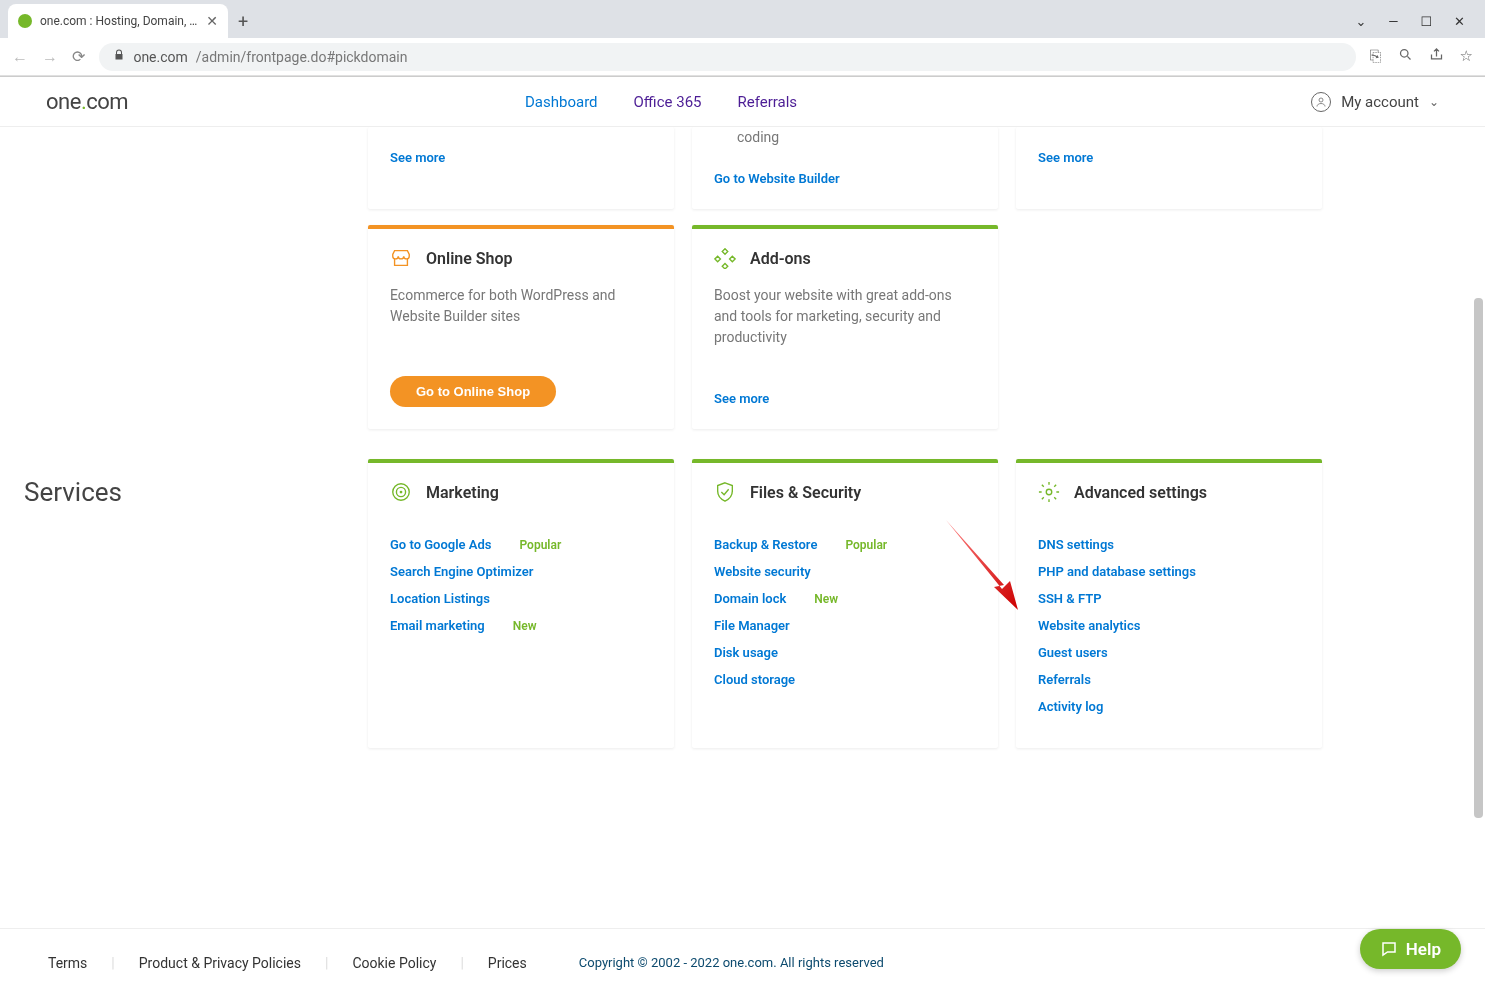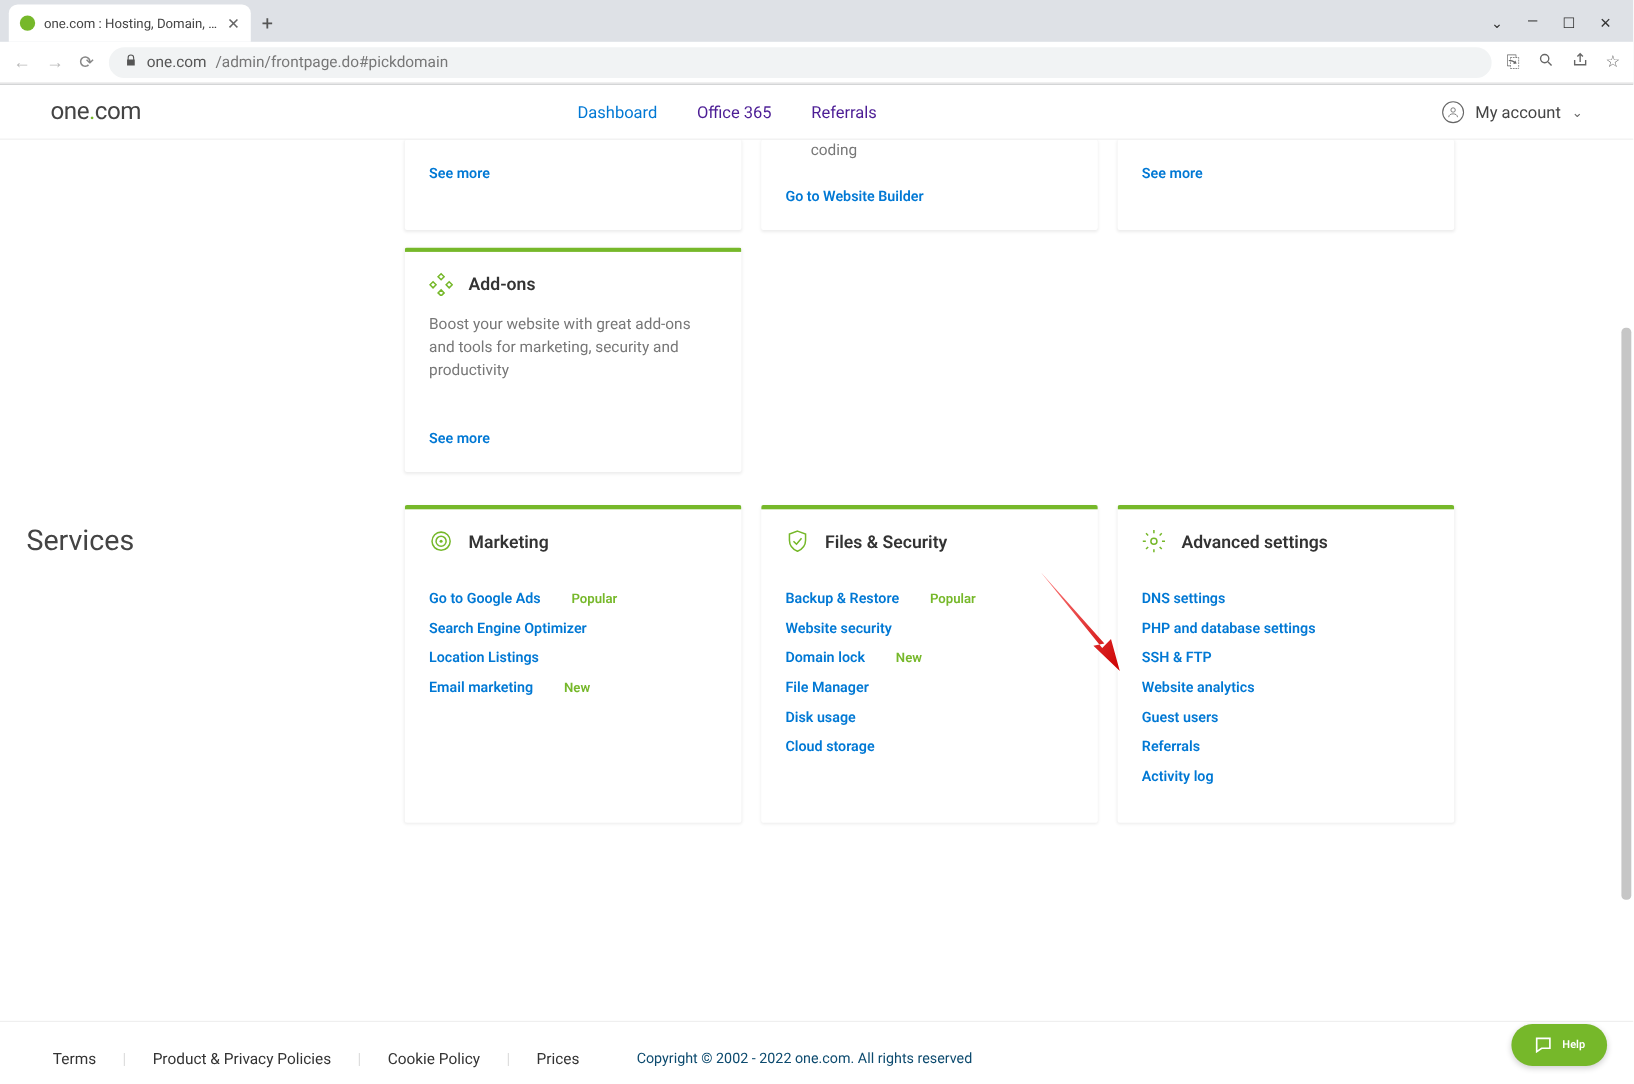--- a/index.html
+++ b/index.html
@@ -158,21 +158,21 @@
 .footer-links a { color: #333; text-decoration: none; padding: 0 24px; cursor: pointer; }
 .footer-links .sep { color: #ddd; }
 .footer-copy { color: #0c4a6e; margin-left: 28px; font-size: 13px; }
 
 
 .help-btn {
   position: absolute; right: 24px; bottom: 16px;
   background: #76b82a; color: #fff;
   border-radius: 22px; padding: 10px 20px;
   display: flex; align-items: center; gap: 8px;
-  font-size: 10px; font-weight: 600; cursor: pointer;
+  font-size: 17px; font-weight: 600; cursor: pointer;
   box-shadow: 0 2px 6px rgba(0,0,0,0.2);
 }
 
 
 .arrow-annotation {
   position: absolute;
   left: 936px; top: 388px;
   width: 100px; height: 100px;
   pointer-events: none;
 }
@@ -281,20 +281,35 @@
             <div class="card-action"><a class="link">See more</a></div>
           </div>
         </div>
       </div>
     </div>
 
     <div class="row">
       <div class="col-label"></div>
       <div class="cards">
         <div class="card">
+          <div class="card-top" style="background:#f39324"></div>
+          <div class="card-body">
+            <div class="card-head">
+              <span class="card-icon">
+                <svg class="icon-svg" viewBox="0 0 24 24">
+                    <path d="M3 8l2-4h14l2 4v2a3 3 0 01-3 3 3 3 0 01-3-3 3 3 0 01-6 0 3 3 0 01-3 3 3 3 0 01-3-3V8z M5 13v7h14v-7" stroke="#f39324" stroke-width="1.5" fill="none"></path>
+                  </svg>
+              </span>
+              <span class="card-title">Online Shop</span>
+            </div>
+            <div class="card-desc">Ecommerce for both WordPress and Website Builder sites</div>
+            <div class="card-action"><button class="btn">Go to Online Shop</button></div>
+          </div>
+        </div>
+        <div class="card">
           <div class="card-top" style="background:#76b82a"></div>
           <div class="card-body">
             <div class="card-head">
               <span class="card-icon">
                 <svg class="icon-svg" viewBox="0 0 24 24">
                     <path d="M12 2l3 3-3 3-3-3 3-3zM4 10l3 3-3 3-3-3 3-3zm16 0l3 3-3 3-3-3 3-3zM12 18l3 3-3 3-3-3 3-3z" stroke="#76b82a" stroke-width="1.5" fill="none"></path>
                   </svg>
               </span>
               <span class="card-title">Add-ons</span>
             </div>

